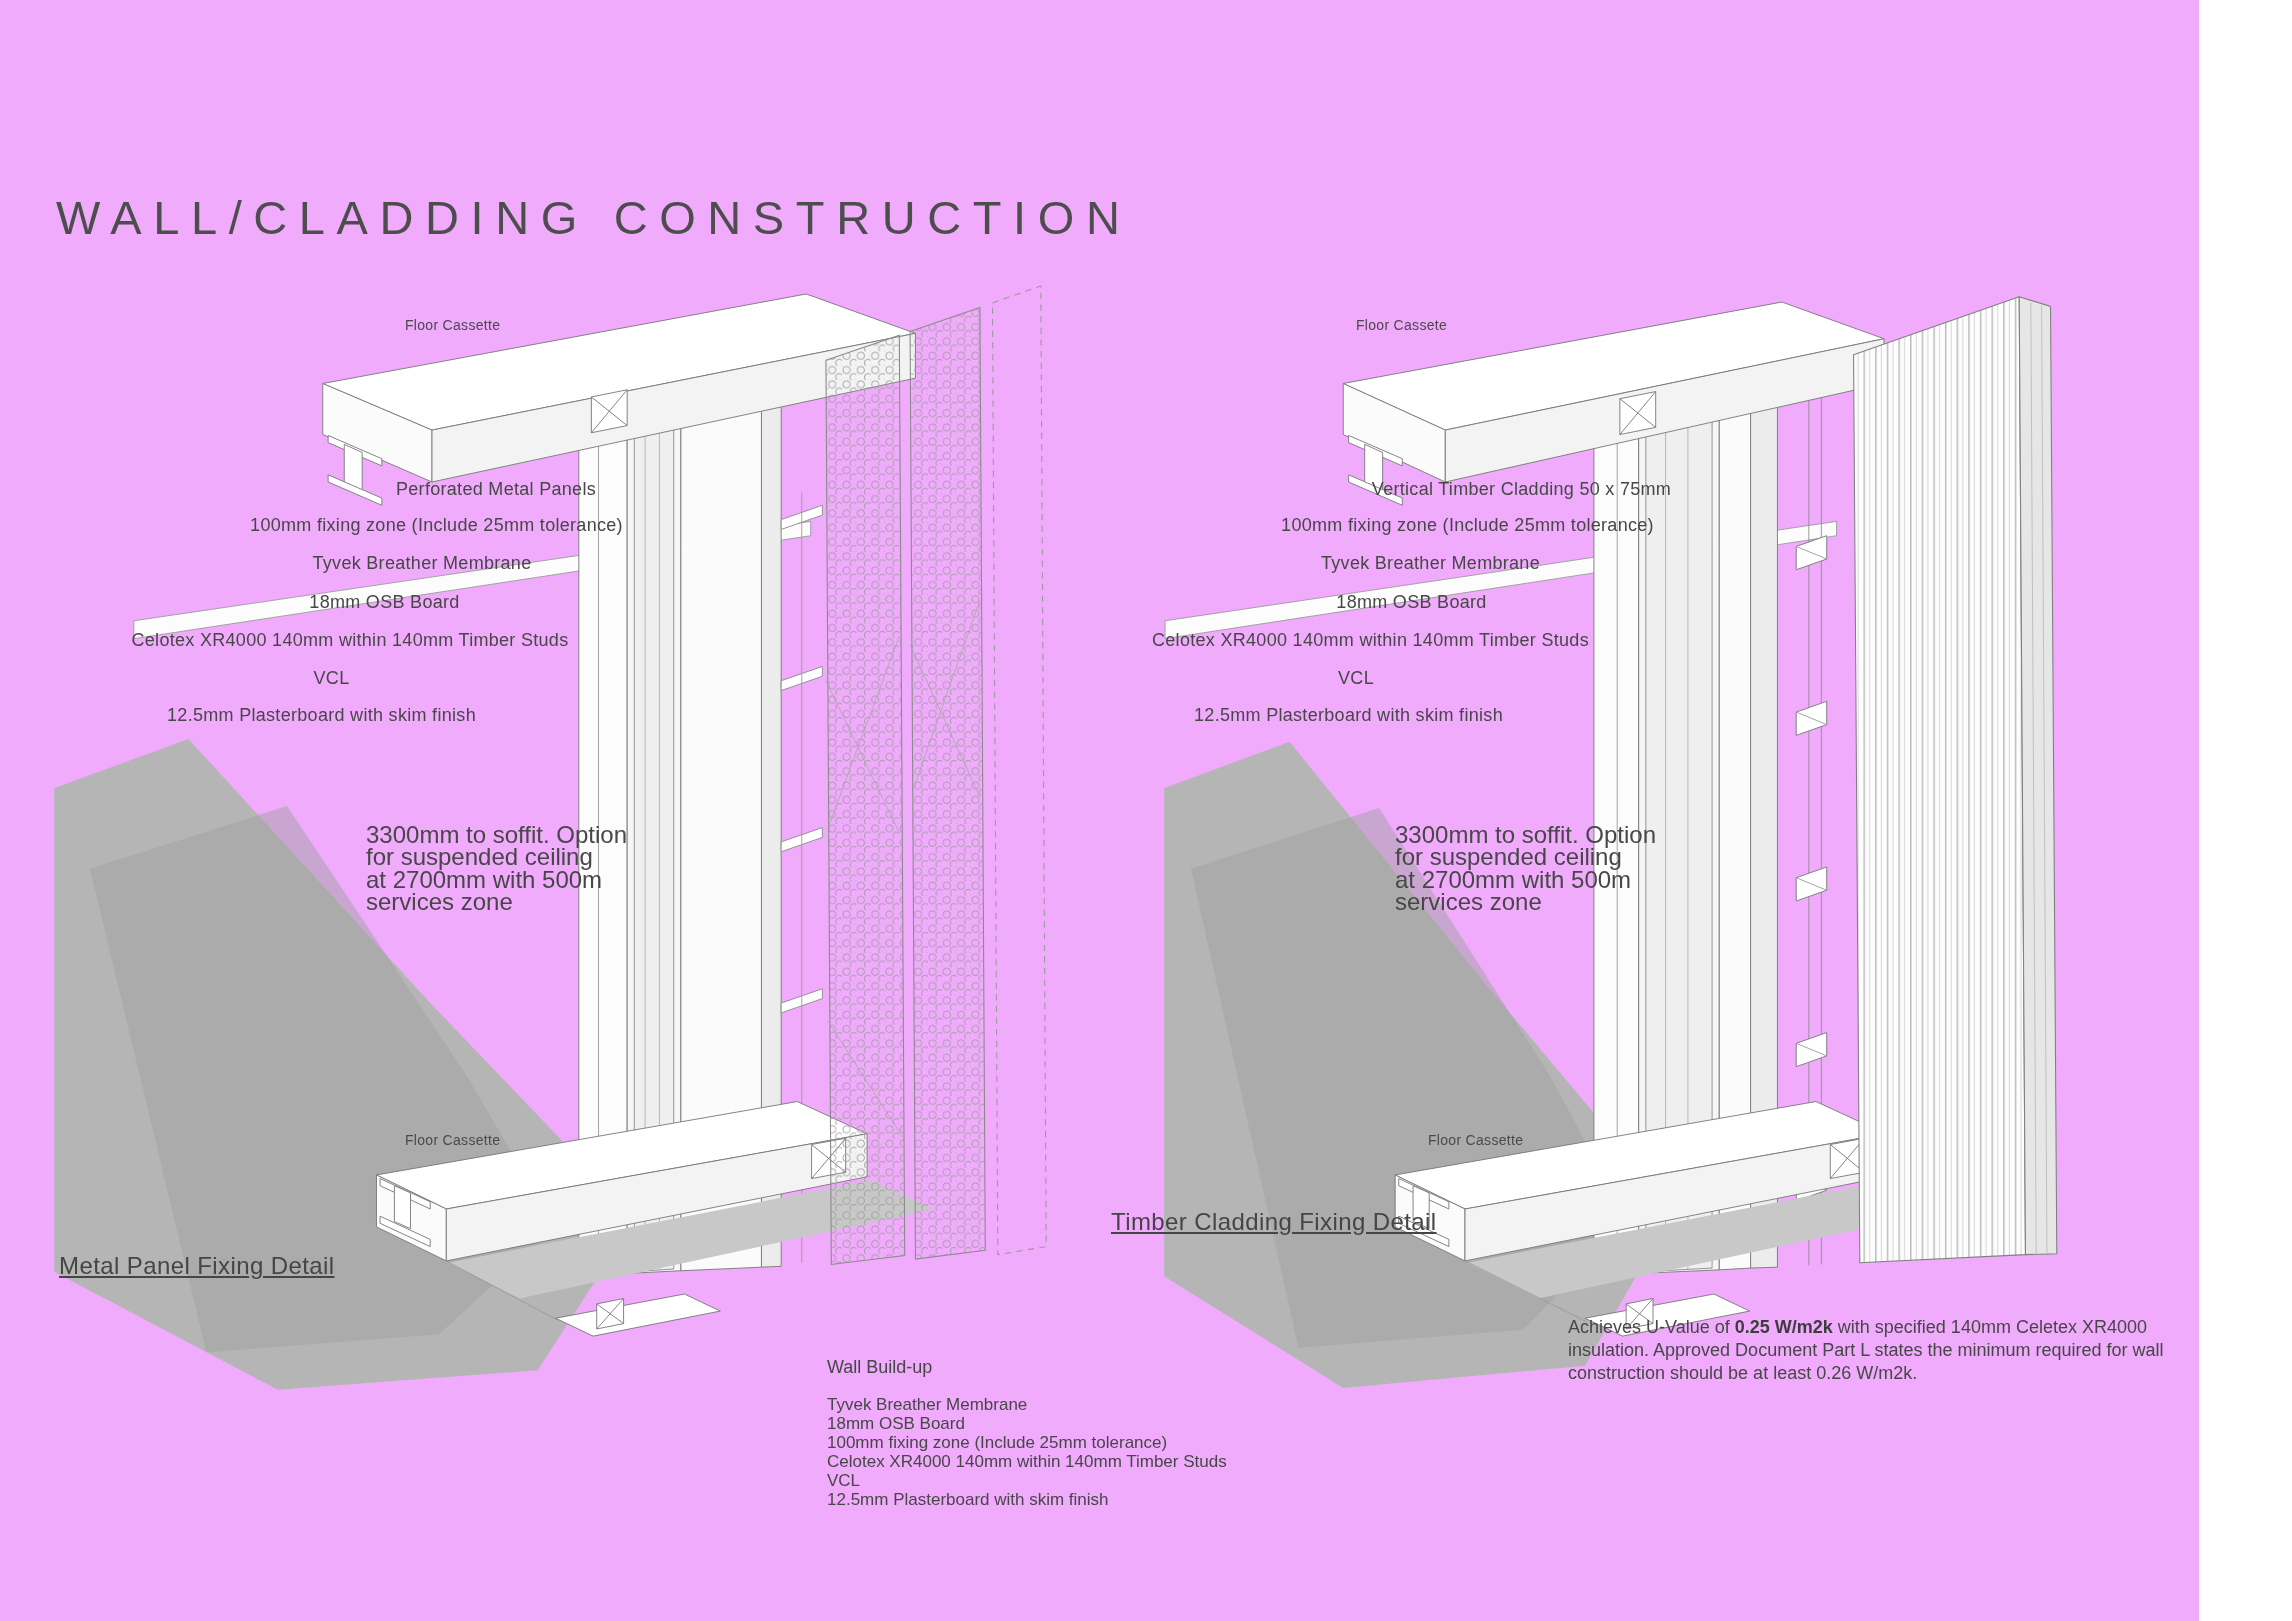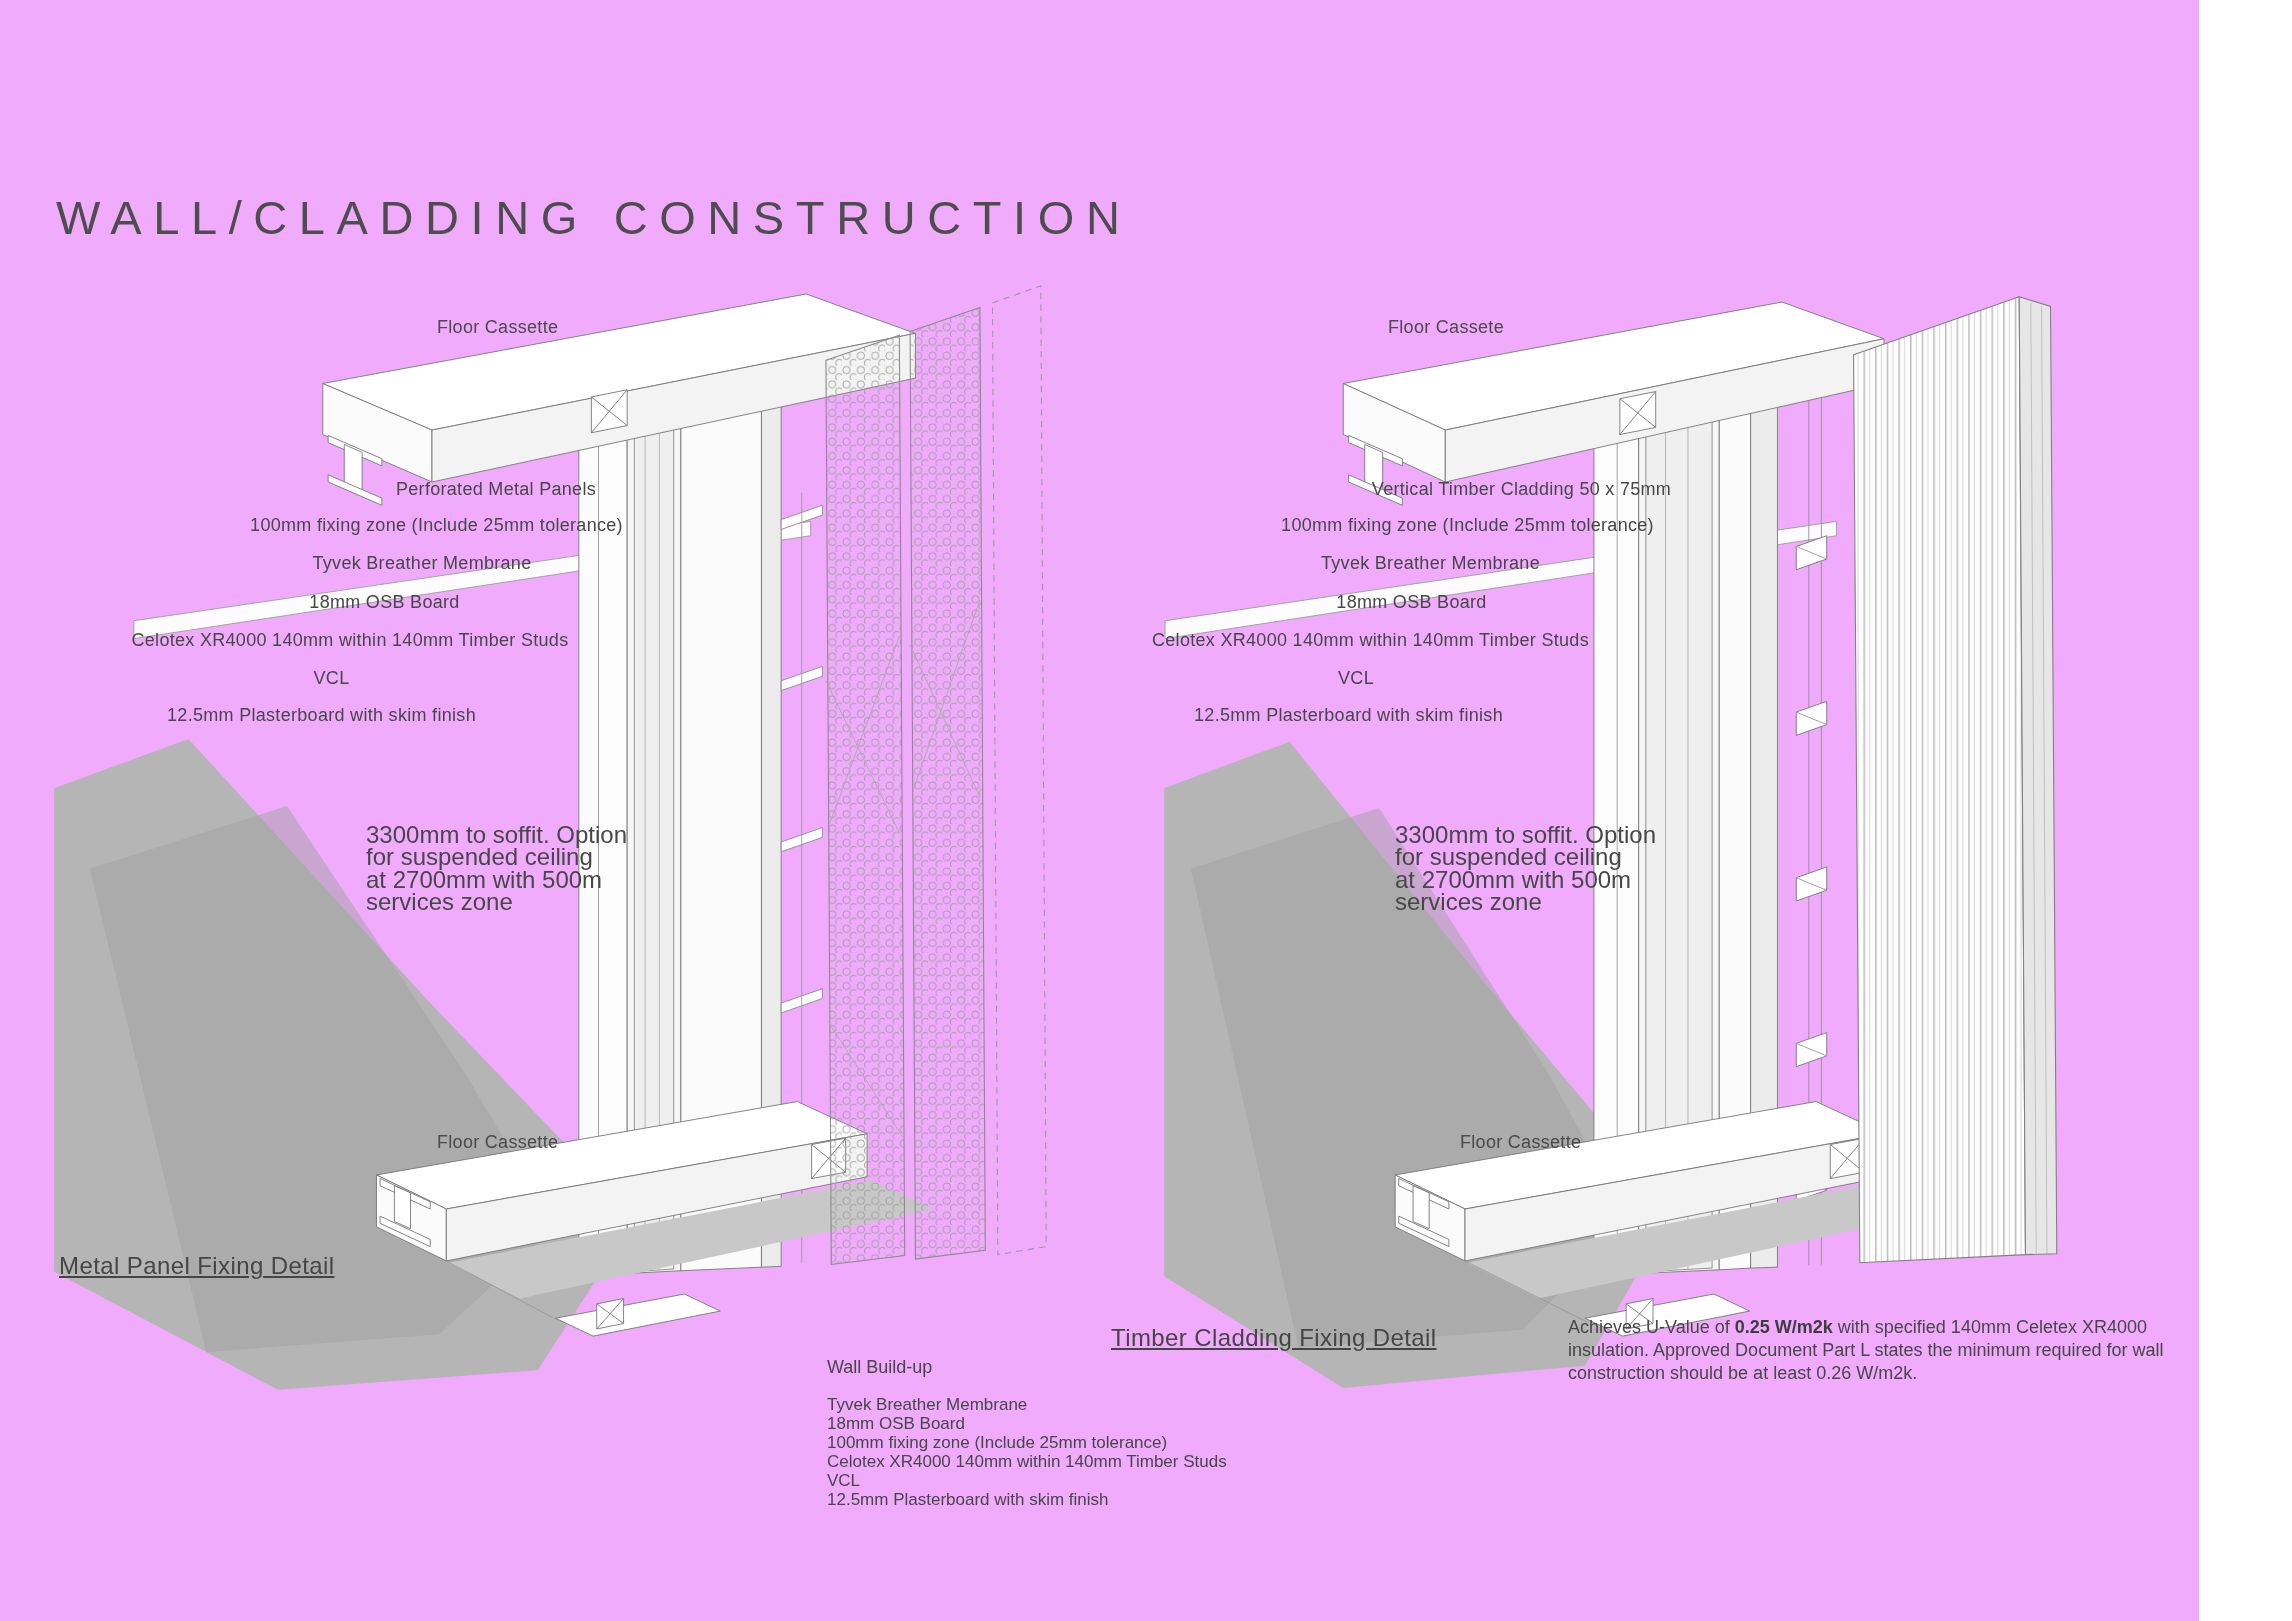--- a/index.html
+++ b/index.html
@@ -10,21 +10,21 @@
   h1.page-title{
     position:absolute;left:56px;top:190px;margin:0;
     font-size:47px;font-weight:400;letter-spacing:11.6px;color:#4d4d4d;
   }
   svg.diagram{position:absolute;z-index:1;}
   .callout{
     position:absolute;display:flex;align-items:center;gap:10.7px;height:23px;z-index:5;
     font-size:18px;letter-spacing:0.3px;color:#474747;white-space:nowrap;flex-direction:column;
   }
   .callout .leader{flex:1 0 auto;border-top:1.1px solid #8c8c8c;height:0;margin-top:1.8px;}
-  .floor-label{position:absolute;z-index:6;font-size:18px;color:#4a4a4a;letter-spacing:0.3px;margin-left:32px;}
+  .floor-label{position:absolute;z-index:6;font-size:14px;color:#4a4a4a;letter-spacing:0.3px;}
   .soffit-note{position:absolute;z-index:6;font-size:24px;line-height:22.4px;white-space:pre-line;color:#474747;}
   .caption{position:absolute;z-index:6;font-size:24px;color:#454545;letter-spacing:0.4px;text-decoration:underline;}
   .buildup{position:absolute;left:827px;top:1358px;z-index:6;font-size:17px;line-height:19px;color:#474747;}
   .buildup .heading{font-size:18px;text-underline-offset:3.6px;margin-bottom:18px;}
   .buildup ul{list-style:none;margin:0;padding:0;}
   .uvalue{position:absolute;left:1568px;top:1316px;width:656px;z-index:6;font-size:18px;line-height:23px;color:#474747;}
   .uvalue b{font-weight:700;color:#3d3d3d;}
 </style>
 </head>
 <body>
@@ -258,21 +258,21 @@
   <div class="soffit-note" style="left:366px;top:824px;width:322px">3300mm to soffit. Option
 for suspended ceiling
 at 2700mm with 500m
 services zone</div>
   <div class="soffit-note" style="left:1395px;top:824px;width:322px">3300mm to soffit. Option
 for suspended ceiling
 at 2700mm with 500m
 services zone</div>
 
   <div class="caption" style="left:59px;top:1252px">Metal Panel Fixing Detail</div>
-  <div class="caption" style="left:1111px;top:1324px">Timber Cladding Fixing Detail</div>
+  <div class="caption" style="left:1111px;top:1208px">Timber Cladding Fixing Detail</div>
 
   <div class="buildup">
     <div class="heading">Wall Build-up</div>
     <ul>
       <li>Tyvek Breather Membrane</li>
       <li>18mm OSB Board</li>
       <li>100mm fixing zone (Include 25mm tolerance)</li>
       <li>Celotex XR4000 140mm within 140mm Timber Studs</li>
       <li>VCL</li>
       <li>12.5mm Plasterboard with skim finish</li>

